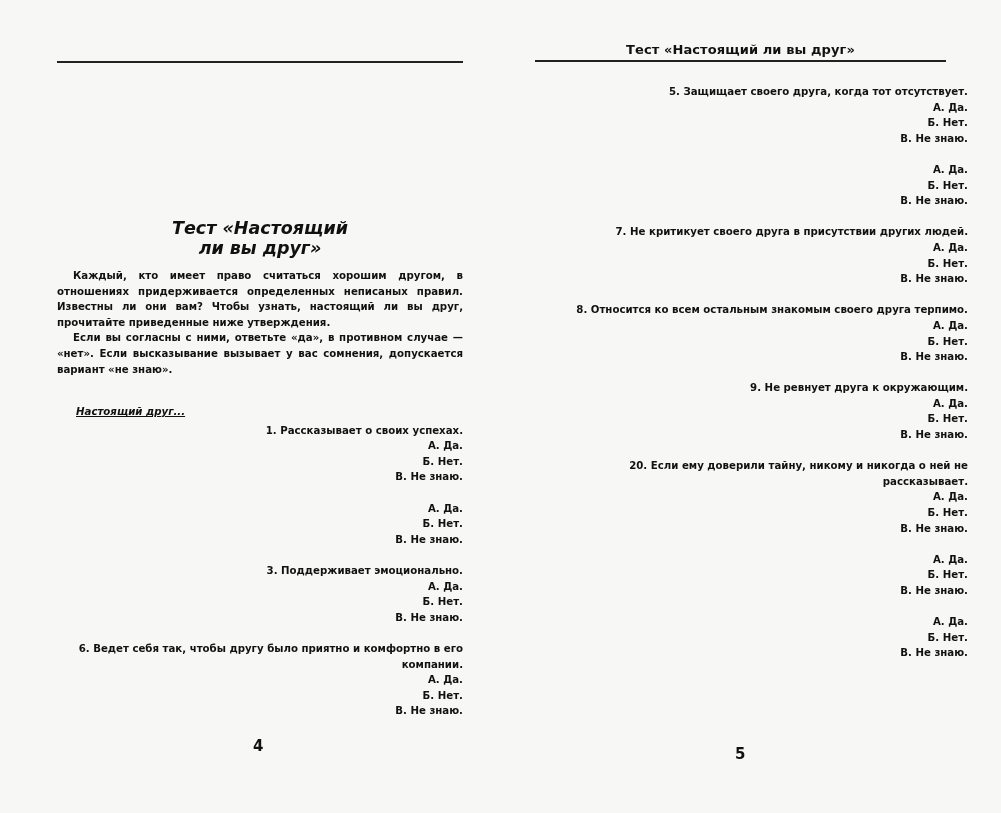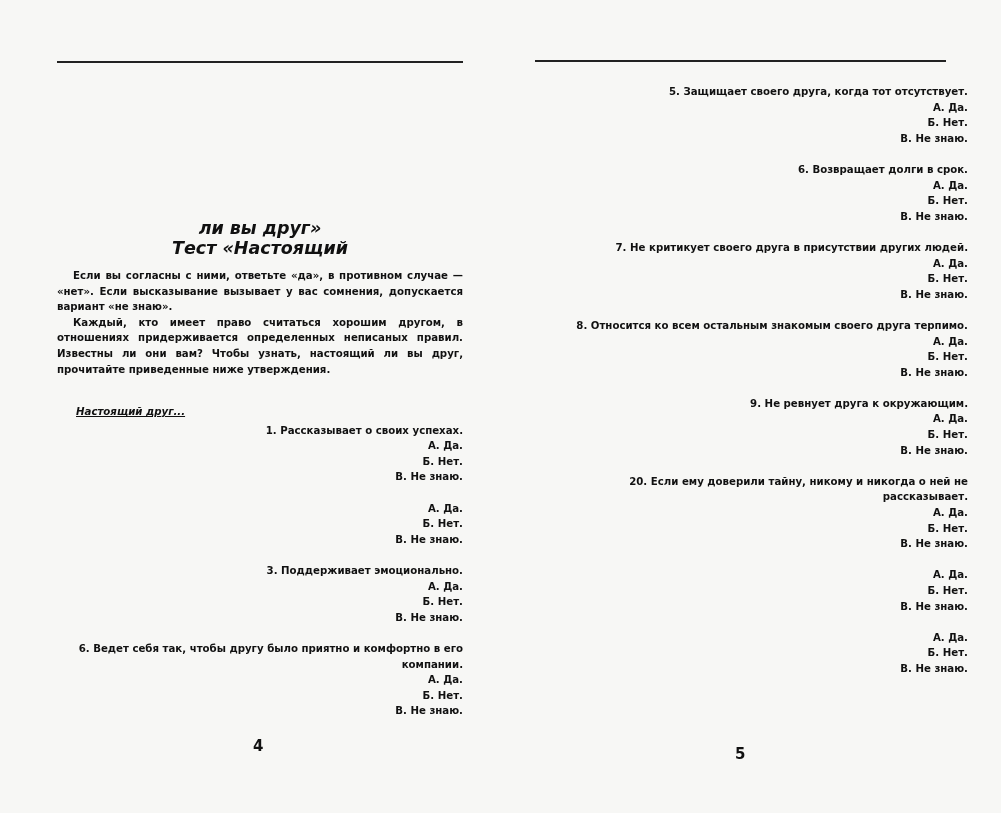--- a/index.html
+++ b/index.html
@@ -47,27 +47,27 @@
     .page-left .page-number { left: 253px; top: 737px; }
     .page-right .page-number { left: 235px; top: 745px; }
   </style>
 </head>
 <body>
 
 <div class="page page-left">
   <div class="rule"></div>
 
   <div class="title">
+    <span>Тест «Настоящий</span>
     <span>ли вы друг»</span>
-    <span>Тест «Настоящий</span>
   </div>
 
   <div class="body-text intro">
+    <p class="para">Каждый, кто имеет право считаться хорошим другом, в отношениях придерживается определенных неписаных правил. Известны ли они вам? Чтобы узнать, настоящий ли вы друг, прочитайте приведенные ниже утверждения.</p>
     <p class="para">Если вы согласны с ними, ответьте «да», в противном случае — «нет». Если высказывание вызывает у вас сомнения, допускается вариант «не знаю».</p>
-    <p class="para">Каждый, кто имеет право считаться хорошим другом, в отношениях придерживается определенных неписаных правил. Известны ли они вам? Чтобы узнать, настоящий ли вы друг, прочитайте приведенные ниже утверждения.</p>
   </div>
 
   <div class="body-text qlist">
     <p class="lead" style="margin:3px;text-decoration:underline;">Настоящий друг...</p>
     <div class="q-block">
       <p class="q-text">1. Рассказывает о своих успехах.</p>
       <p class="opt">А. Да.</p>
       <p class="opt">Б. Нет.</p>
       <p class="opt">В. Не знаю.</p>
     </div>
@@ -90,32 +90,32 @@
       <p class="opt">А. Да.</p>
       <p class="opt">Б. Нет.</p>
       <p class="opt">В. Не знаю.</p>
     </div>
   </div>
 
   <div class="page-number">4</div>
 </div>
 
 <div class="page page-right">
+  <div class="running-head">Тест «Настоящий ли вы друг»</div>
   <div class="rule"></div>
 
   <div class="body-text qlist">
     <div class="q-block">
       <p class="q-text">5. Защищает своего друга, когда тот отсутствует.</p>
       <p class="opt">А. Да.</p>
       <p class="opt">Б. Нет.</p>
       <p class="opt">В. Не знаю.</p>
     </div>
     <div class="gap"></div>
     <div class="q-block">
-      <p class="q-text">6. Возвращает долги в срок.</p>
       <p class="opt">А. Да.</p>
       <p class="opt">Б. Нет.</p>
       <p class="opt">В. Не знаю.</p>
     </div>
     <div class="gap"></div>
     <div class="q-block">
       <p class="q-text">7. Не критикует своего друга в присутствии других людей.</p>
       <p class="opt">А. Да.</p>
       <p class="opt">Б. Нет.</p>
       <p class="opt">В. Не знаю.</p>

